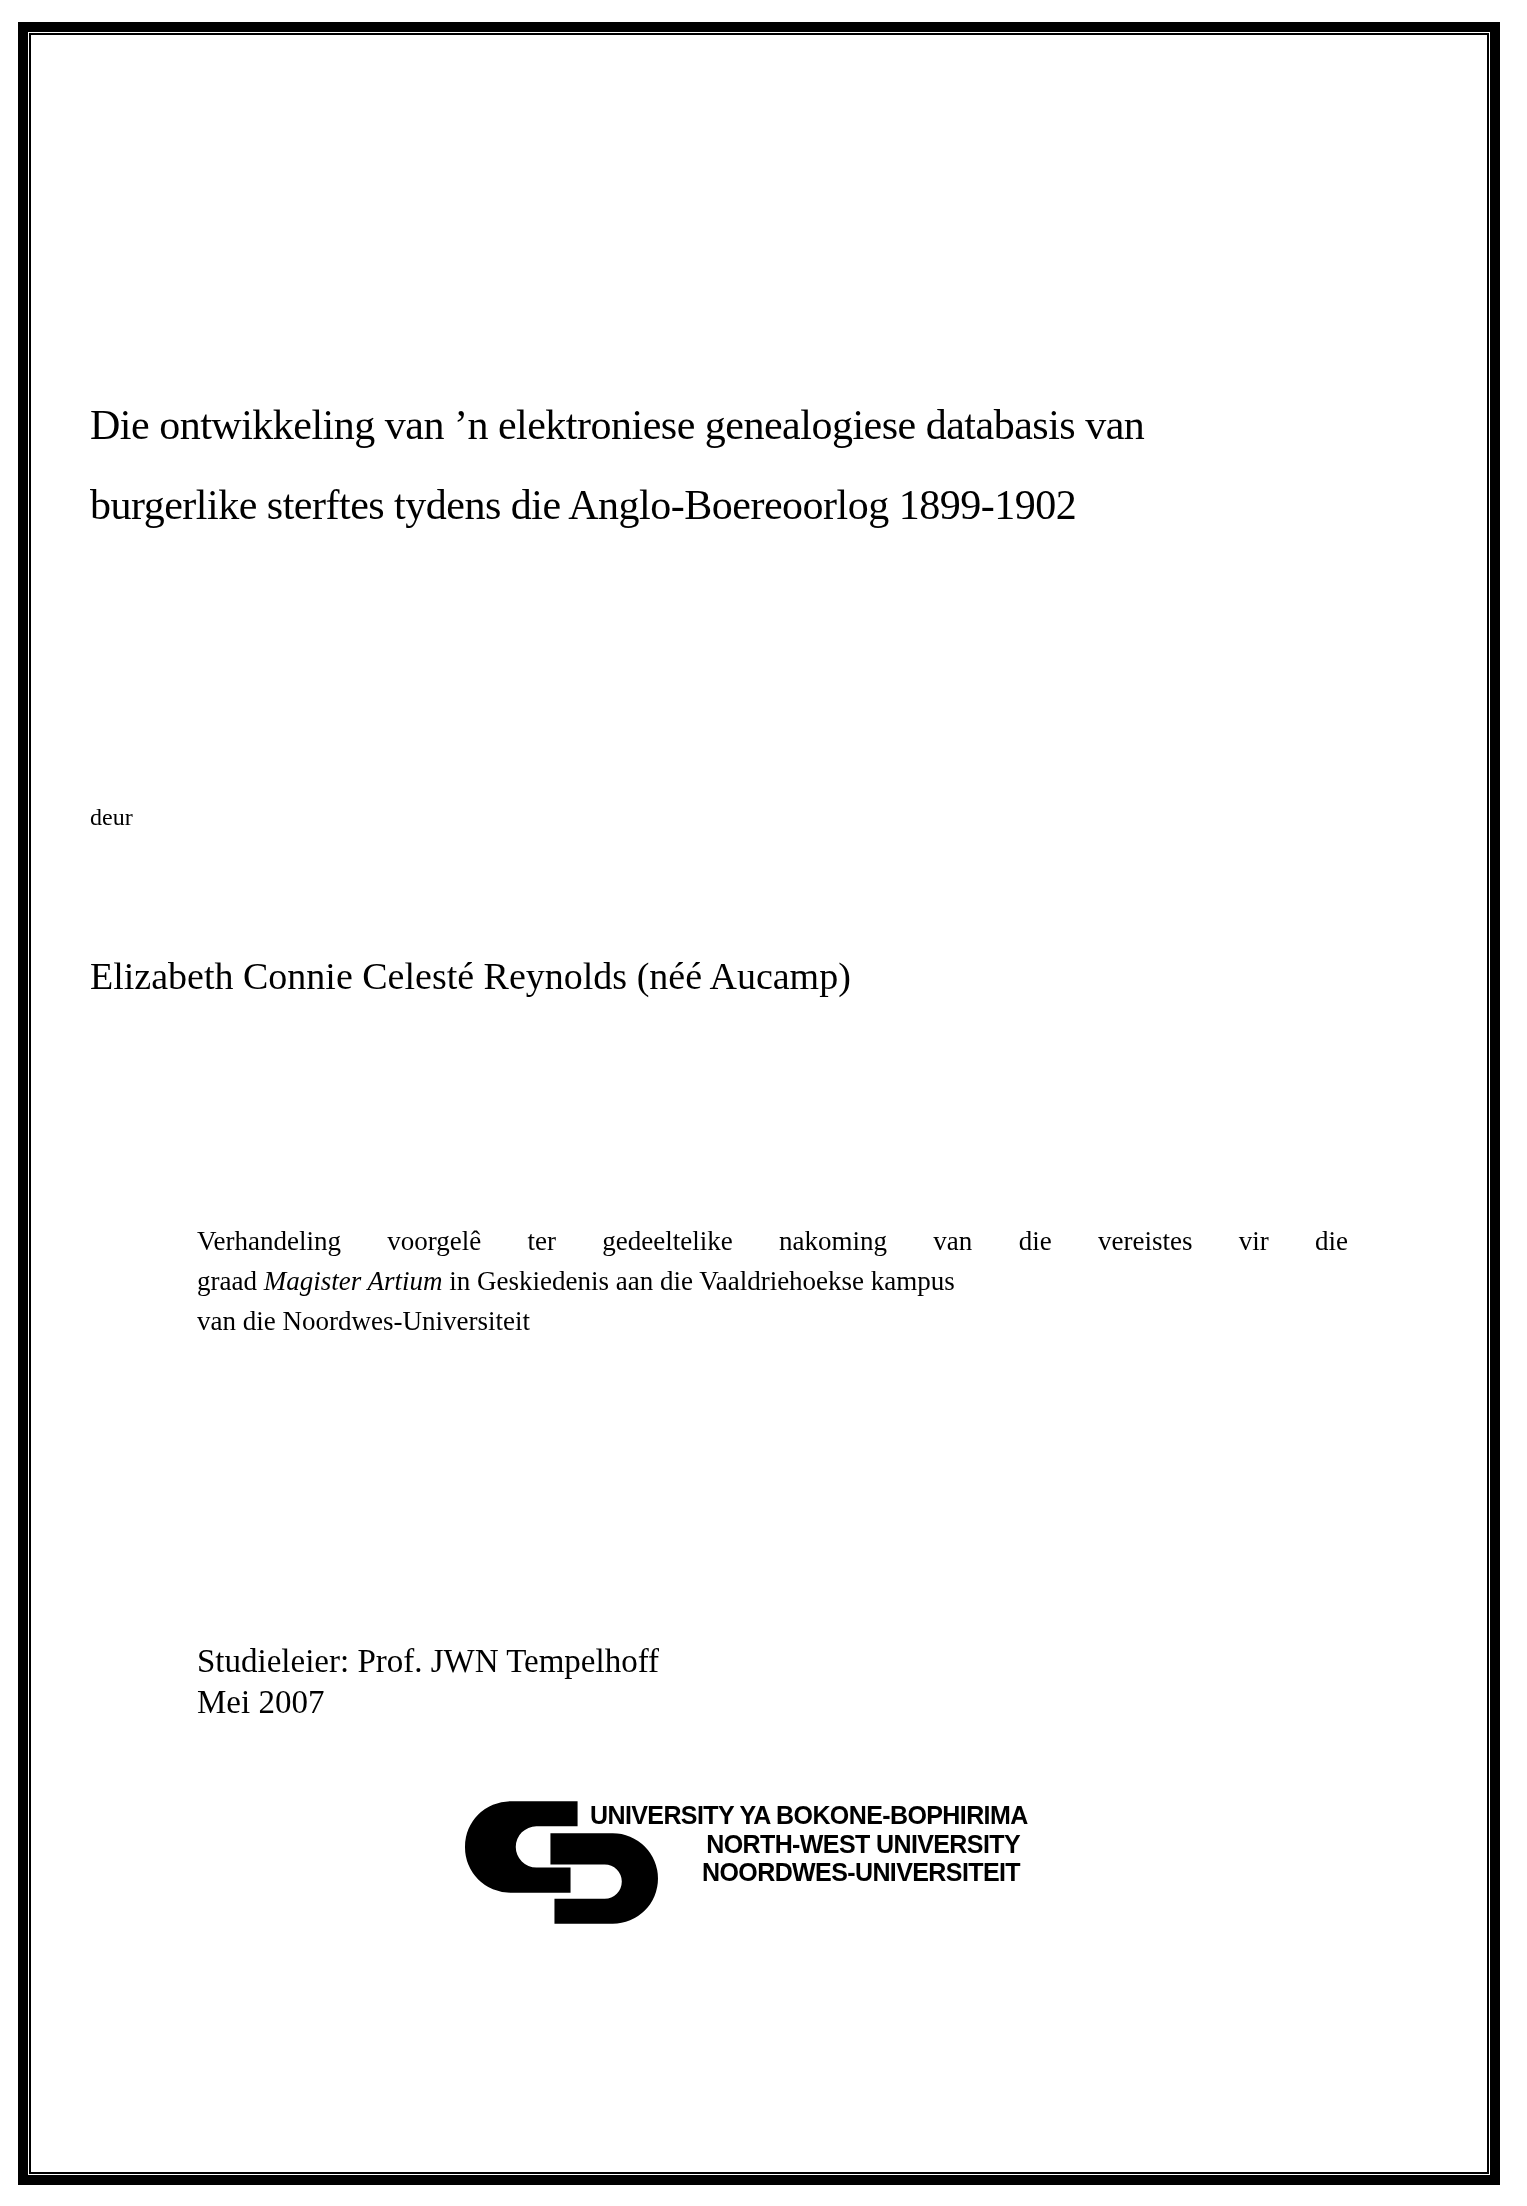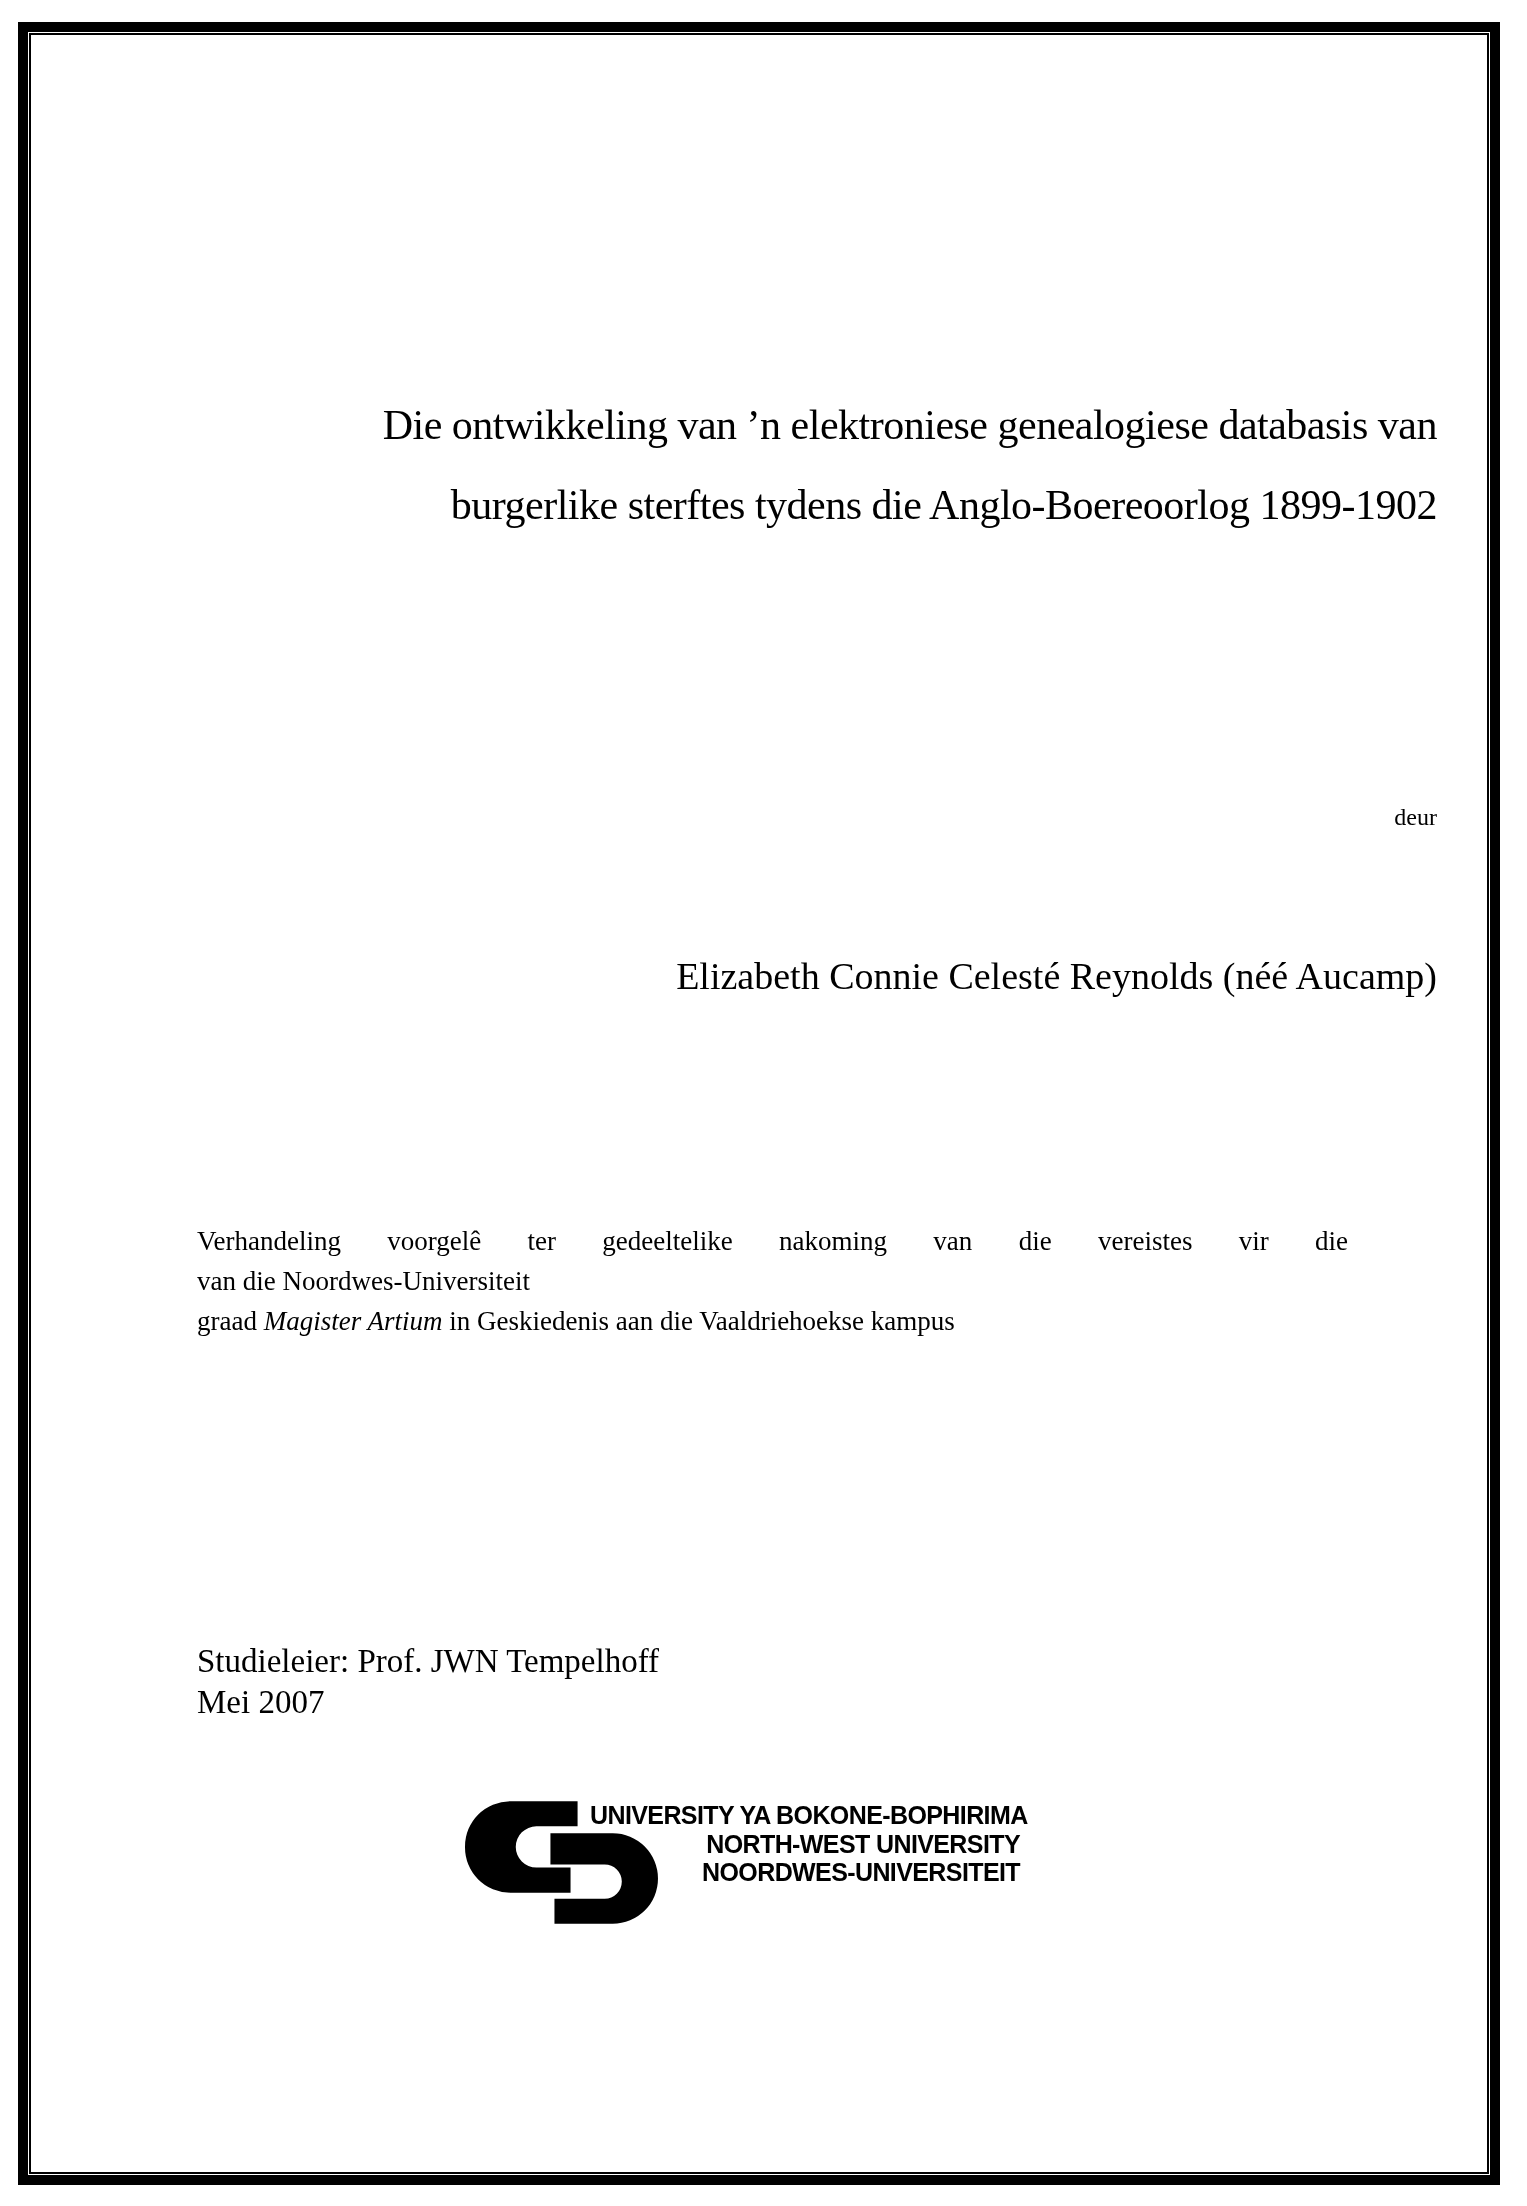--- a/index.html
+++ b/index.html
@@ -29,21 +29,21 @@
   .border-frame-inner {
     position: absolute;
     inset: 1px;
     border: 2px solid #000000;
   }
 
   .centered-block {
     position: absolute;
     left: 90px;
     width: 1347px;
-    text-align: right;
+    text-align: left;
   }
 
   .thesis-title {
     top: 385px;
     font-size: 42px;
     line-height: 80px;
     letter-spacing: -0.5px;
   }
 
   .byline {
@@ -113,22 +113,22 @@
   <div>Die ontwikkeling van ’n elektroniese genealogiese databasis van</div>
   <div>burgerlike sterftes tydens die Anglo-Boereoorlog 1899-1902</div>
 </div>
 
 <div class="centered-block byline">deur</div>
 
 <div class="centered-block author">Elizabeth Connie Celesté Reynolds (néé Aucamp)</div>
 
 <div class="degree-statement">
   <div class="degree-line-justified">Verhandeling voorgelê ter gedeeltelike nakoming van die vereistes vir die</div>
+  <div><span>graad </span><span class="italic">Magister Artium</span><span> in Geskiedenis aan die Vaaldriehoekse kampus</span></div>
   <div>van die Noordwes-Universiteit</div>
-  <div><span>graad </span><span class="italic">Magister Artium</span><span> in Geskiedenis aan die Vaaldriehoekse kampus</span></div>
 </div>
 
 <div class="supervisor-block">
   <div>Studieleier: Prof. JWN Tempelhoff</div>
   <div>Mei 2007</div>
 </div>
 
 <svg class="logo-mark" viewBox="0 0 196 124" xmlns="http://www.w3.org/2000/svg" aria-hidden="true">
 
   <path fill="#000000" d="M113,1 L46,1 A45,45 0 0 0 1,46 L1,47 A45,45 0 0 0 46,92 L106,92 L106,67 L72,67 A20.5,20.5 0 0 1 51.5,46.5 A20.5,20.5 0 0 1 72,26 L113,26 Z"></path>

